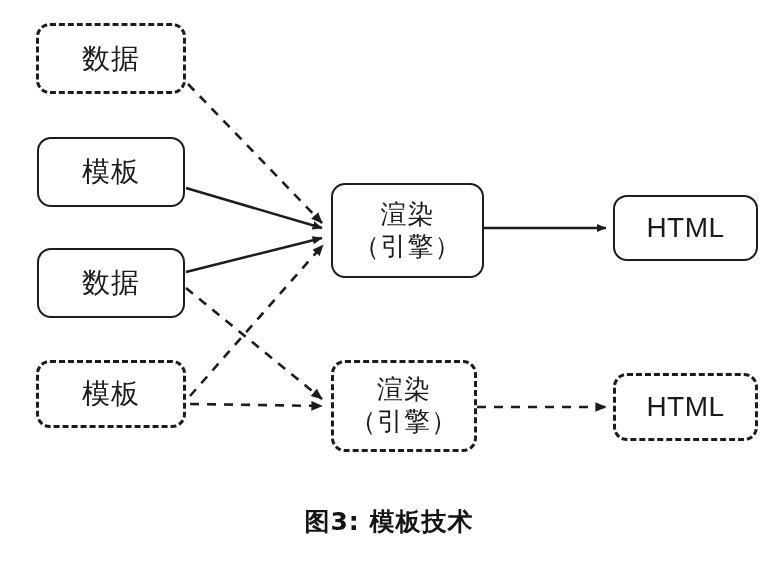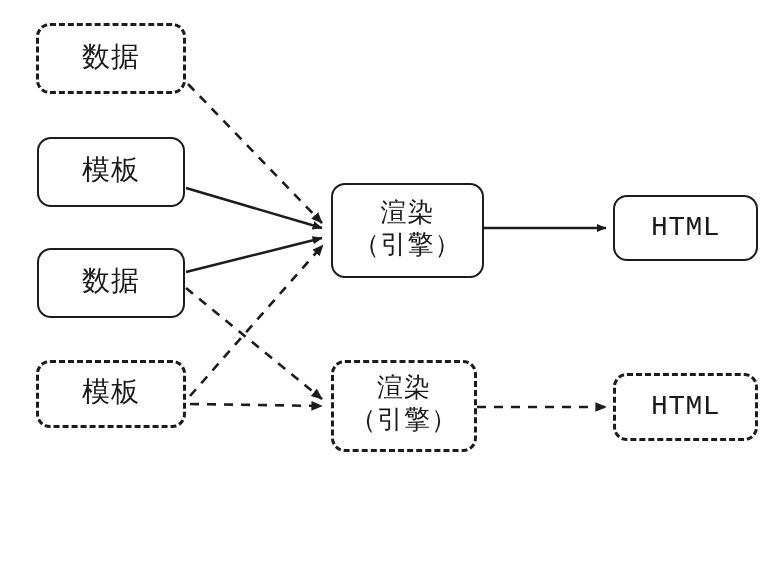--- a/index.html
+++ b/index.html
@@ -41,28 +41,28 @@
   }
   .node-solid {
     border: 2.5px solid #1c1c1c;
     border-radius: 14px;
   }
   .node-dashed {
     border: 3px dashed #1c1c1c;
     border-radius: 14px;
   }
   .label-cn {
-    font-family: Liberation Mono, monospace;
+    font-family: Liberation Sans, sans-serif;
     font-size: 28px;
     font-weight: 400;
     letter-spacing: 1px;
     white-space: pre-line;
   }
   .label-latin {
-    font-family: Liberation Mono, monospace;
+    font-family: Liberation Sans, sans-serif;
     font-size: 28px;
     font-weight: 400;
     letter-spacing: 0.5px;
   }
   .label-two-line {
     font-size: 26px;
     line-height: 1.22;
   }
   #figure-caption {
     position: absolute;
@@ -137,14 +137,15 @@
 
   <div class="node-box node-dashed" style="left:331px; top:360px; width:146px; height:92px;">
     <span class="label-cn label-two-line">渲染
 （引擎）</span>
   </div>
 
   <div class="node-box node-dashed" style="left:613px; top:373px; width:145px; height:68px;">
     <span class="label-latin">HTML</span>
   </div>
 
+  <div id="figure-caption">图3: 模板技术</div>
 
 </div>
 
 </body></html>

